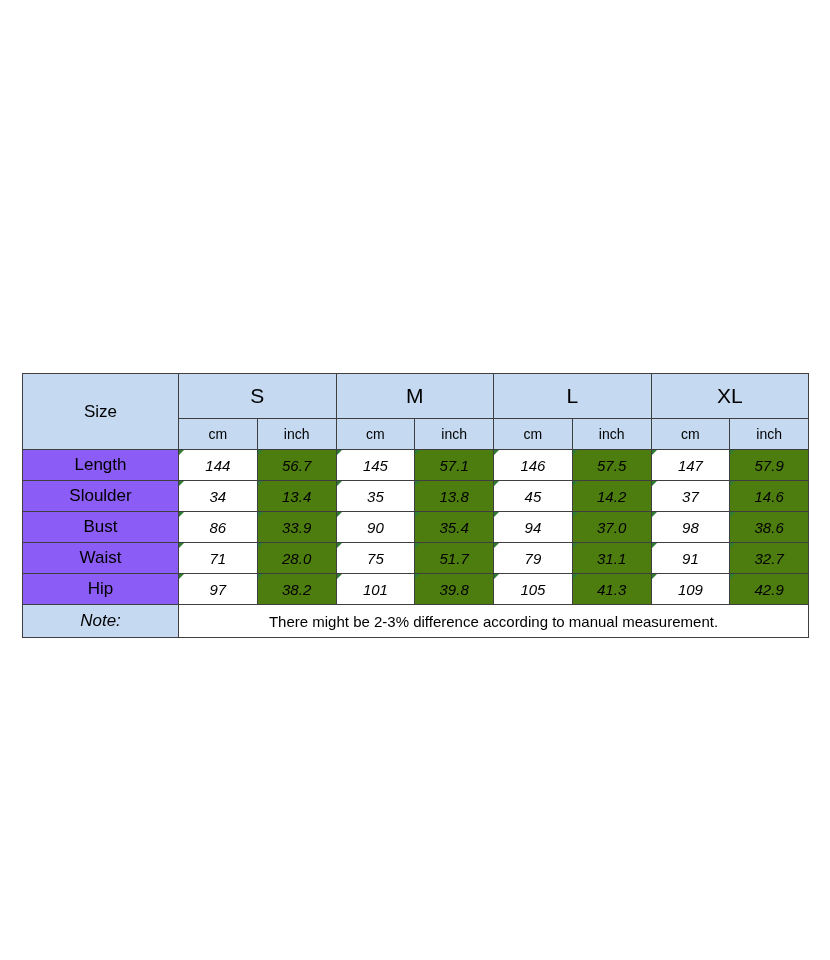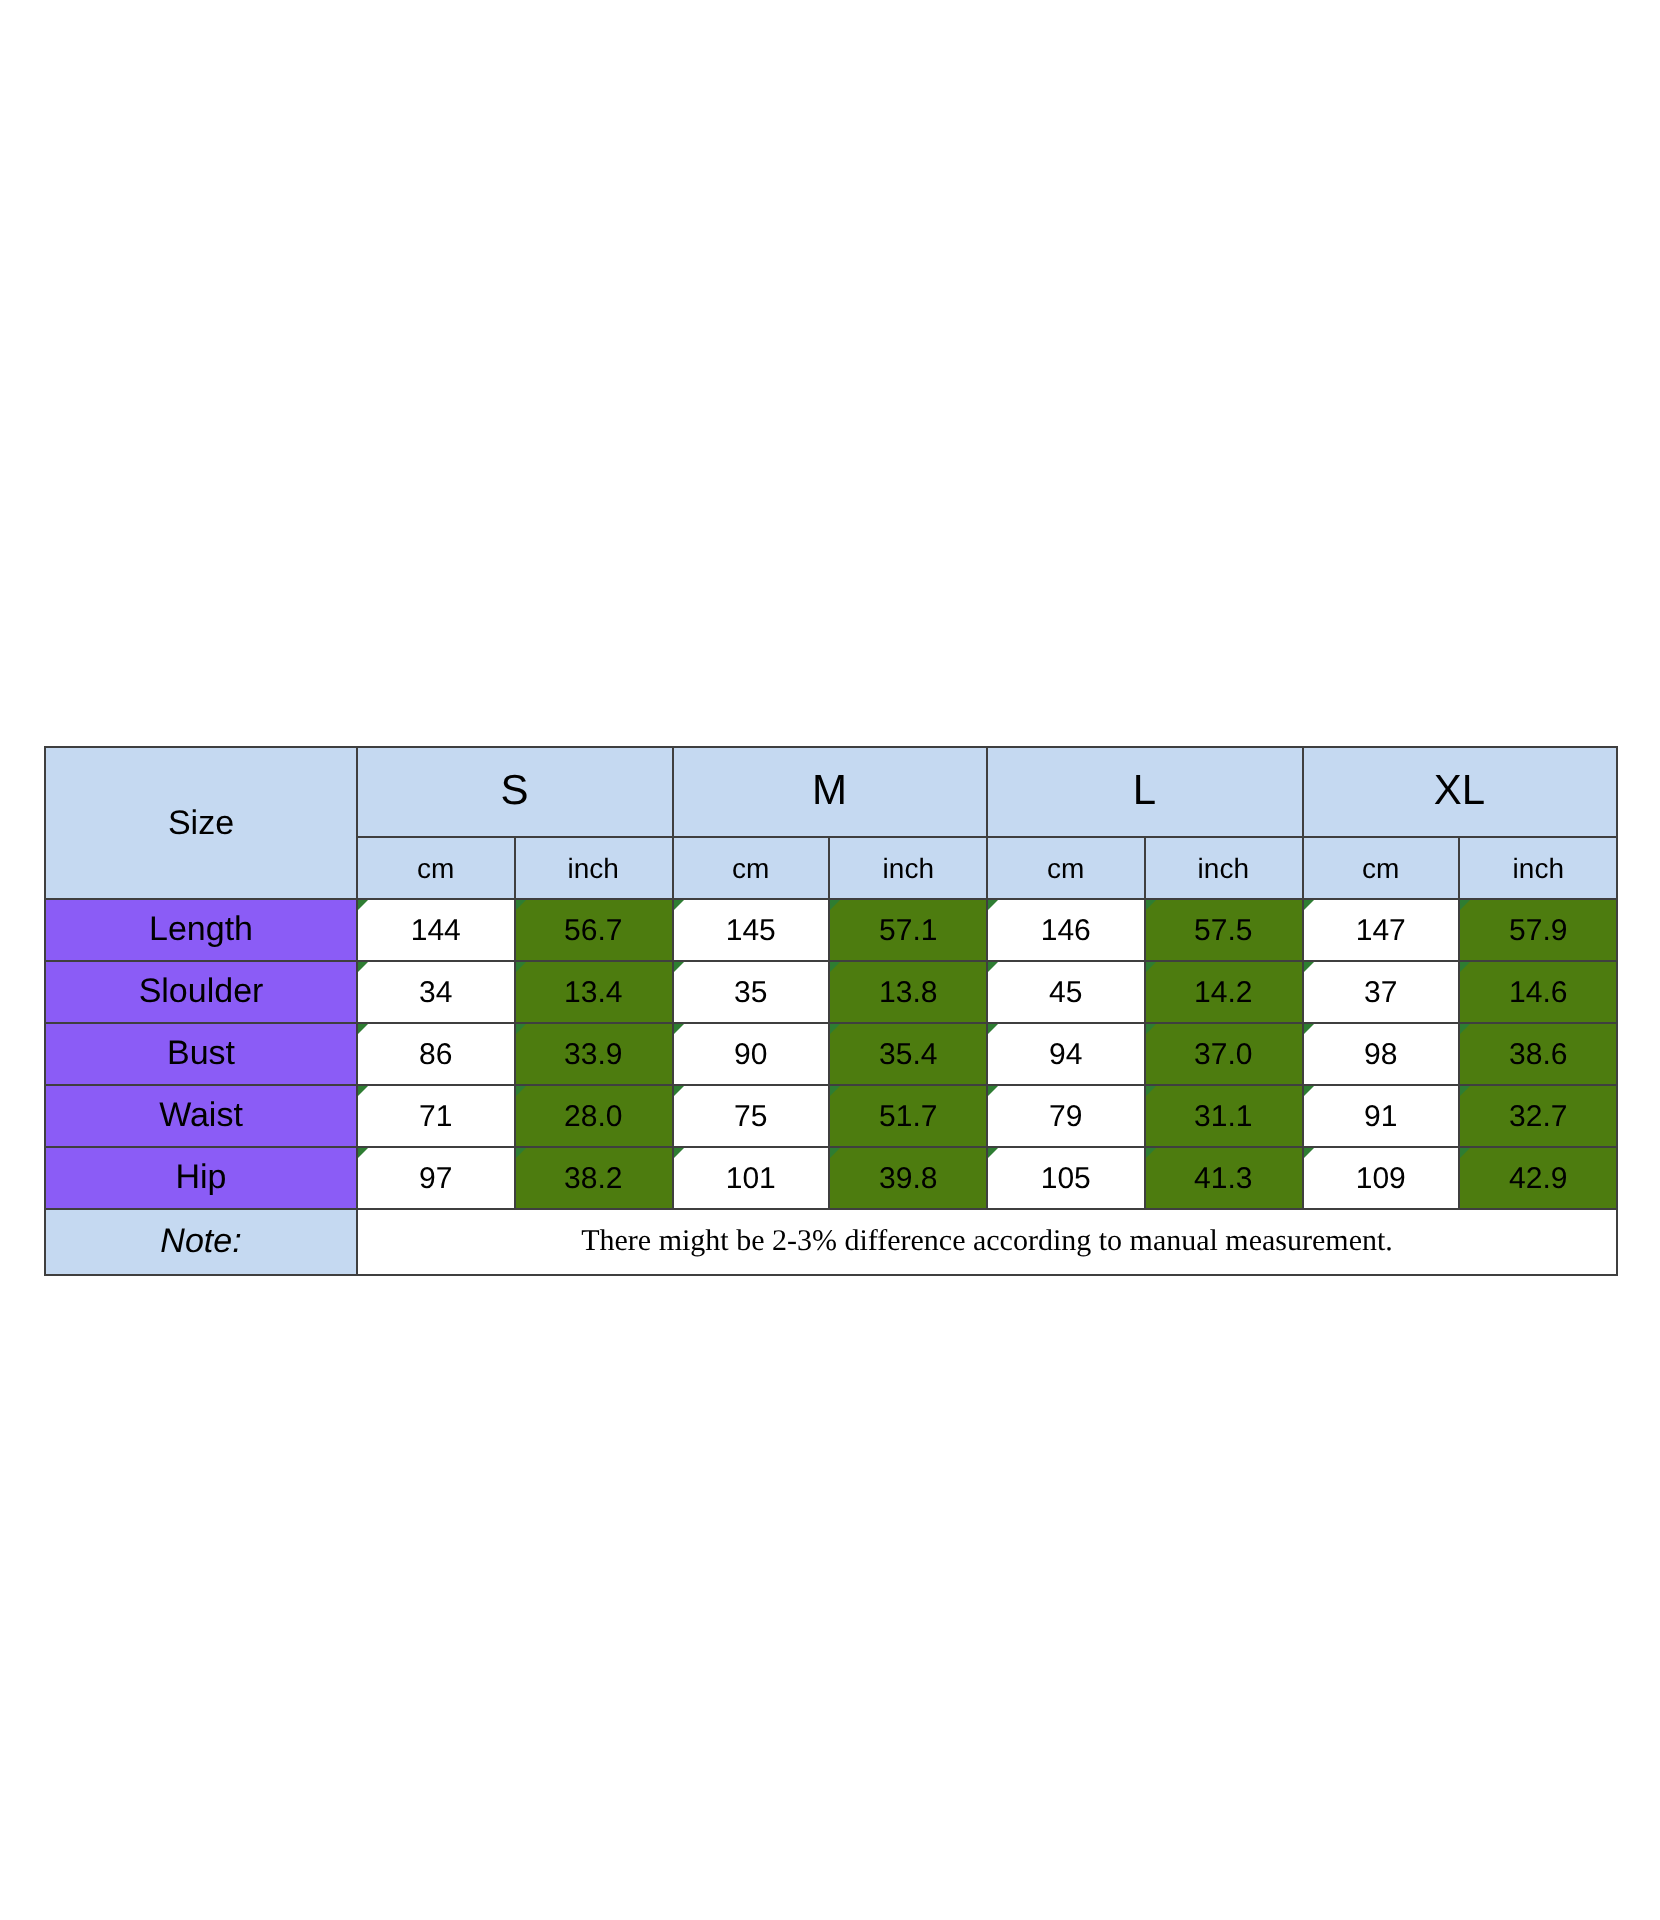--- a/index.html
+++ b/index.html
@@ -75,20 +75,21 @@
     height: 32px;
     font-style: italic;
   }
 
   
   .cell {
     position: relative;
     font-size: 15px;
     height: 30px;
     background: #ffffff;
+    font-style: italic;
   }
   .cell.unit-inch {
     background: #4d7c0f;
   }
 
   
   .flag-tri {
     position: absolute;
     left: 0;
     top: 0;
@@ -101,21 +102,20 @@
 
   
   .note-text {
     background: #ffffff;
     text-align: left;
     font-size: 15px;
     padding-left: 6px;
     height: 32px;
     border-bottom: 1px solid #ffffff;
     border-right: 1px solid #ffffff;
-    font-family: Liberation Serif, serif;
   }
 </style>
 </head>
 <body>
 
 <div id="chart-wrap">
   <table class="size-chart">
     <colgroup>
       <col class="c-label">
       <col class="c-data">

